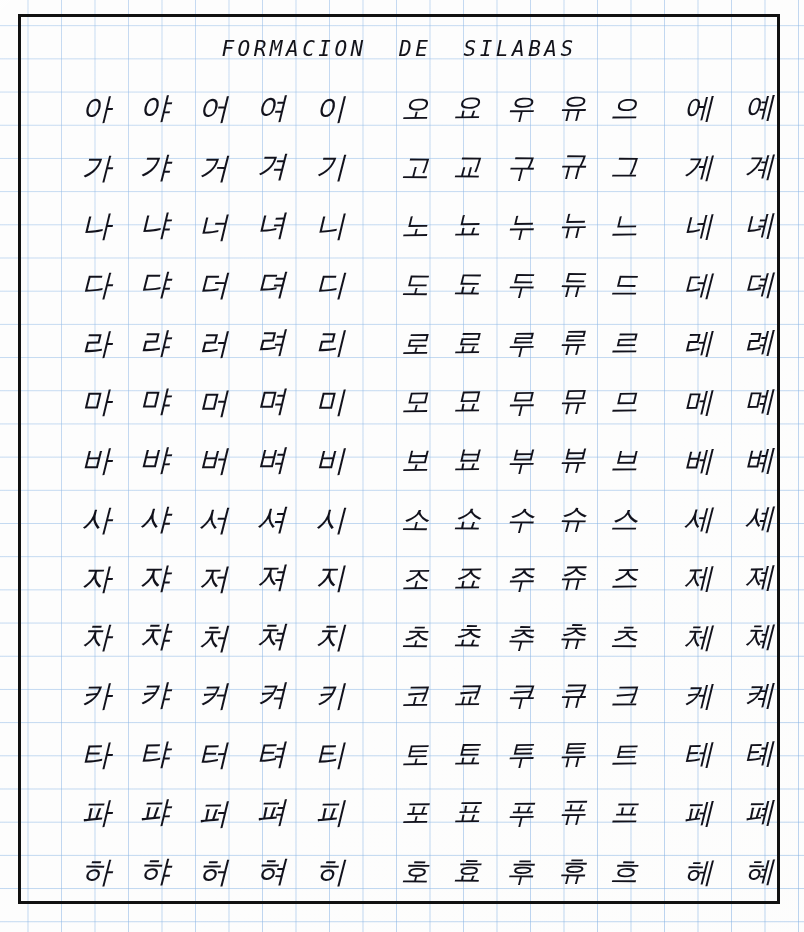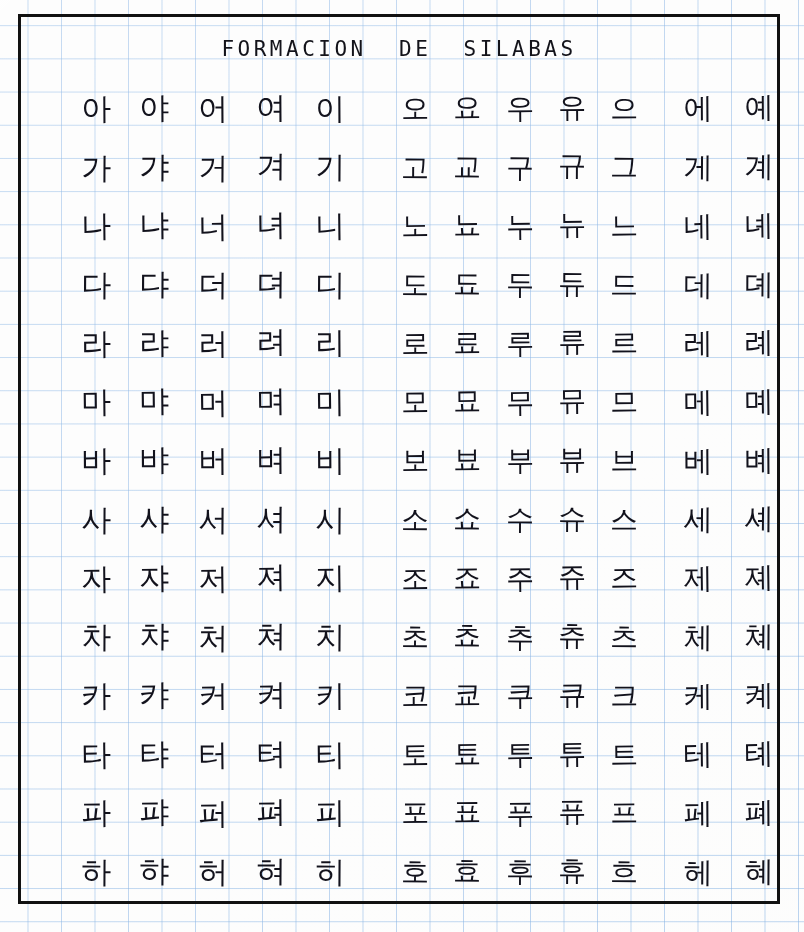--- a/index.html
+++ b/index.html
@@ -18,20 +18,21 @@
   .page {
     position: relative;
     width: 804px;
     height: 932px;
     background-color: #fdfdfd;
     background-image:
       linear-gradient(to right, rgba(120,170,225,0.55) 1px, transparent 1px),
       linear-gradient(to bottom, rgba(120,170,225,0.55) 1px, transparent 1px);
     background-size: 33.5px 33.2px;
     background-position: -6px -8px;
+    font-style: italic;
   }
 
   
   .paper-tint {
     position: absolute;
     inset: 0;
     background: linear-gradient(135deg, rgba(255,255,255,0.25), rgba(250,250,245,0.1));
     pointer-events: none;
   }
 

